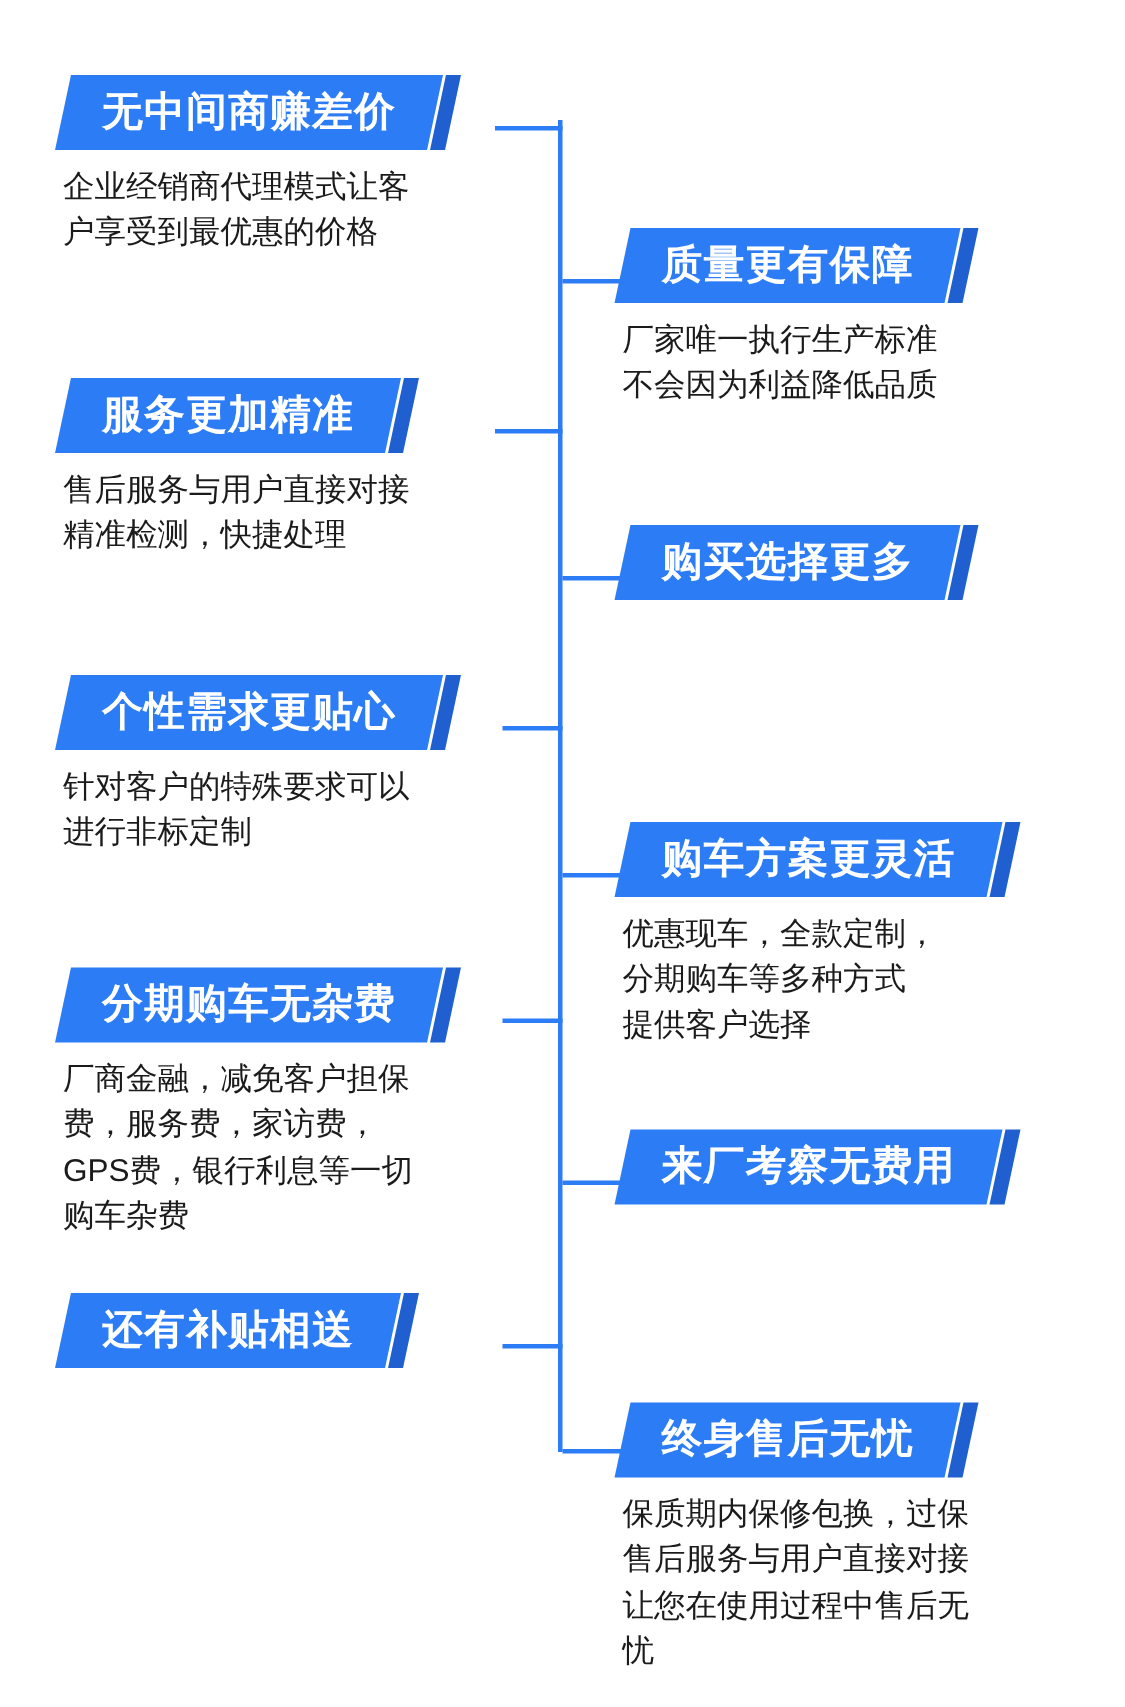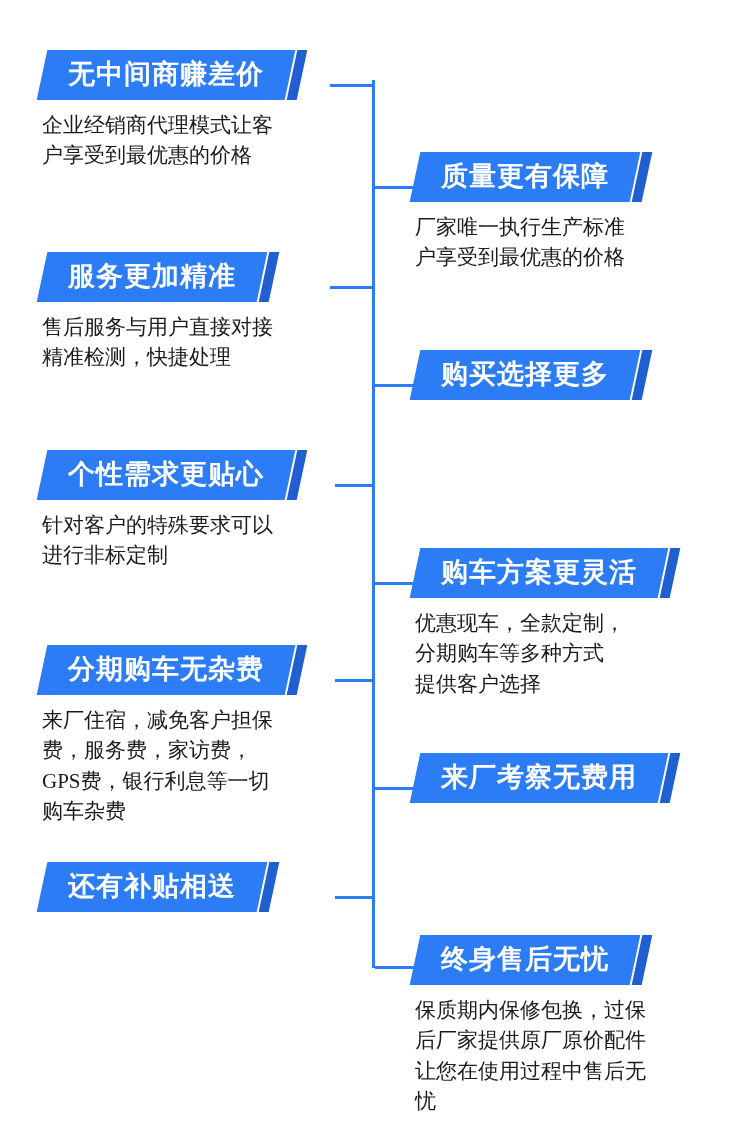--- a/index.html
+++ b/index.html
@@ -63,21 +63,20 @@
     height: 100%;
     background: #1f5fd0;
   }
 
   .desc {
     margin-top: 10px;
     font-size: 21px;
     color: #1b1b1b;
     line-height: 1.45;
     white-space: pre-line;
-    font-family: Liberation Serif, serif;
   }
 
   
   .stub {
     position: absolute;
     height: 3px;
     background: #2b7cf5;
   }
 
   
@@ -103,21 +102,21 @@
   <div class="item left" style="left:42px; top:50px;">
     <div class="banner"><span>无中间商赚差价</span></div>
     <div class="desc">企业经销商代理模式让客
 户享受到最优惠的价格</div>
   </div>
   <div class="stub" style="left:330px; top:84px; width:45px;"></div>
 
   <div class="item right" style="left:415px; top:152px;">
     <div class="banner"><span>质量更有保障</span></div>
     <div class="desc">厂家唯一执行生产标准
-户享受到最优惠的价格</div>
+不会因为利益降低品质</div>
   </div>
   <div class="stub" style="left:375px; top:186px; width:42px;"></div>
 
   <div class="item left" style="left:42px; top:252px;">
     <div class="banner"><span>服务更加精准</span></div>
     <div class="desc">售后服务与用户直接对接
 精准检测，快捷处理</div>
   </div>
   <div class="stub" style="left:330px; top:286px; width:45px;"></div>
 
@@ -136,40 +135,40 @@
   <div class="item right" style="left:415px; top:548px;">
     <div class="banner"><span>购车方案更灵活</span></div>
     <div class="desc">优惠现车，全款定制，
 分期购车等多种方式
 提供客户选择</div>
   </div>
   <div class="stub" style="left:375px; top:582px; width:42px;"></div>
 
   <div class="item left" style="left:42px; top:645px;">
     <div class="banner"><span>分期购车无杂费</span></div>
-    <div class="desc">来厂住宿，减免客户担保
+    <div class="desc">厂商金融，减免客户担保
 费，服务费，家访费，
 GPS费，银行利息等一切
 购车杂费</div>
   </div>
   <div class="stub" style="left:335px; top:679px; width:40px;"></div>
 
   <div class="item right" style="left:415px; top:753px;">
     <div class="banner"><span>来厂考察无费用</span></div>
   </div>
   <div class="stub" style="left:375px; top:787px; width:42px;"></div>
 
   <div class="item left" style="left:42px; top:862px;">
     <div class="banner"><span>还有补贴相送</span></div>
   </div>
   <div class="stub" style="left:335px; top:896px; width:40px;"></div>
 
   <div class="item right" style="left:415px; top:935px;">
     <div class="banner"><span>终身售后无忧</span></div>
     <div class="desc">保质期内保修包换，过保
-后厂家提供原厂原价配件
+售后服务与用户直接对接
 让您在使用过程中售后无
 忧</div>
   </div>
   <div class="stub" style="left:375px; top:966px; width:42px;"></div>
 
   <div class="bottom-bar"></div>
 </div>
 
 </body></html>

